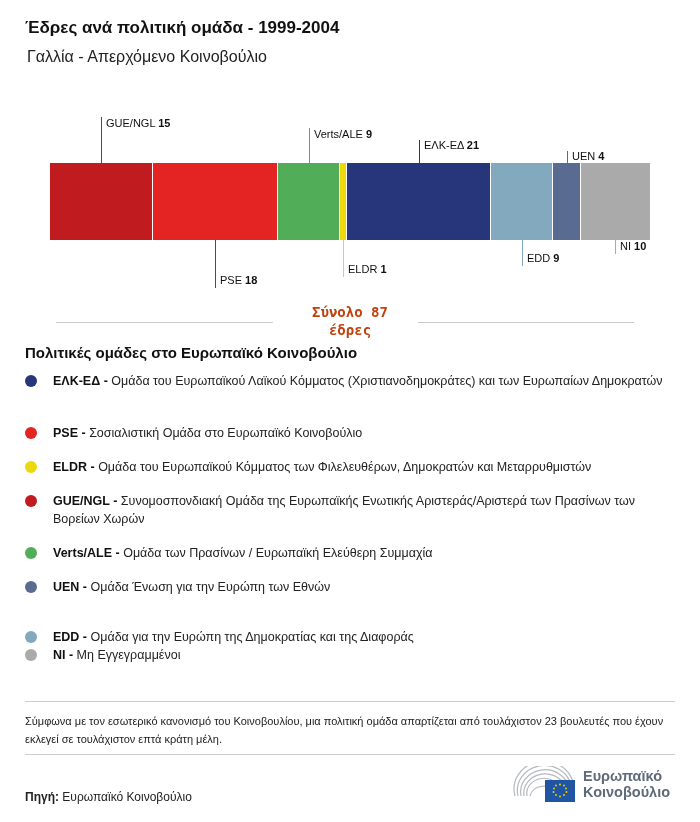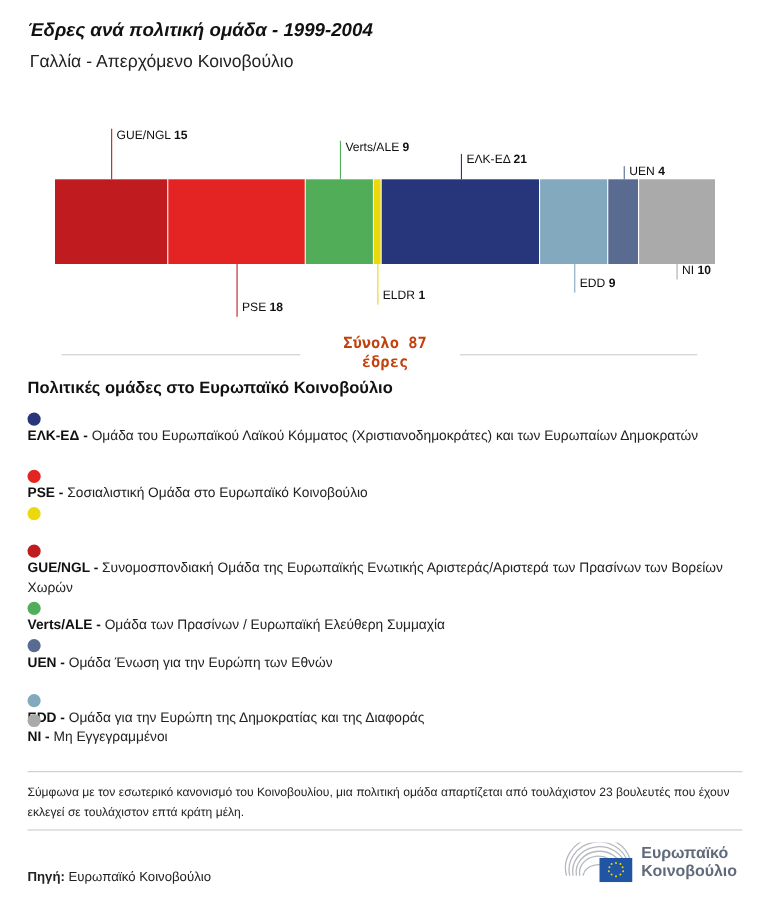--- a/index.html
+++ b/index.html
@@ -1,26 +1,26 @@
 <!DOCTYPE html>
 <html><head>
   <meta charset="utf-8">
   <style>
     * { box-sizing: border-box; margin: 0; padding: 0; }
     body { width: 700px; height: 822px; background: #fff; font-family: "Liberation Sans", sans-serif; color: #111; position: relative; overflow: hidden; }
-    .title { position: absolute; left: 25px; top: 18px; font-size: 17px; font-weight: bold; color: #111; font-style: italic; }
+    .title { position: absolute; left: 25px; top: 18px; font-size: 17px; font-weight: bold; color: #111; }
     .subtitle { position: absolute; left: 27px; top: 48px; font-size: 16px; color: #222; }
     .bar { position: absolute; top: 163px; height: 77px; }
     .lbl { position: absolute; font-size: 11px; color: #111; white-space: nowrap; }
     .lbl b { font-weight: bold; }
     .tick { position: absolute; width: 1px; }
     .total-line { position: absolute; top: 322px; height: 1px; background: #ccc; }
     .total { position: absolute; left: 290px; top: 303px; width: 120px; text-align: center; font-family: "DejaVu Sans Mono", monospace; font-weight: bold; font-size: 14px; line-height: 18px; color: #c2410c; }
     .legend-title { position: absolute; left: 25px; top: 344px; font-size: 15px; font-weight: bold; color: #111; }
-    .leg { position: absolute; left: 25px; width: 650px; display: flex; align-items: flex-start; font-size: 12.5px; line-height: 18px; color: #222; flex-direction: column; }
+    .leg { position: absolute; left: 25px; width: 650px; display: flex; align-items: flex-start; font-size: 12.5px; line-height: 18px; color: #222; }
     .dot { width: 12px; height: 12px; border-radius: 50%; margin-top: 3px; margin-right: 16px; flex: none; }
     .leg b { font-weight: bold; color: #111; }
     .hr { position: absolute; left: 25px; width: 650px; height: 1px; background: #ccc; }
     .note { position: absolute; left: 25px; top: 712px; width: 640px; font-size: 11px; line-height: 18px; color: #222; }
     .source { position: absolute; left: 25px; top: 790px; font-size: 12px; color: #222; }
     .source b { font-weight: bold; }
     .logo { position: absolute; left: 513px; top: 766px; display: flex; align-items: center; }
     .logo-text { font-size: 14.5px; font-weight: bold; color: #5f6b7a; line-height: 16px; margin-left: 8px; }
   </style>
 </head>
@@ -68,20 +68,21 @@
 <div class="leg" style="top:372px">
     <span class="dot" style="background:#27367b"></span>
     <span><b>ΕΛΚ-ΕΔ -</b><span> Ομάδα του Ευρωπαϊκού Λαϊκού Κόμματος (Χριστιανοδημοκράτες) και των Ευρωπαίων Δημοκρατών</span></span>
   </div>
 <div class="leg" style="top:424px">
     <span class="dot" style="background:#e42422"></span>
     <span><b>PSE -</b><span> Σοσιαλιστική Ομάδα στο Ευρωπαϊκό Κοινοβούλιο</span></span>
   </div>
 <div class="leg" style="top:458px">
     <span class="dot" style="background:#ebd90e"></span>
+    <span><b>ELDR -</b><span> Ομάδα του Ευρωπαϊκού Κόμματος των Φιλελευθέρων, Δημοκρατών και Μεταρρυθμιστών</span></span>
   </div>
 <div class="leg" style="top:492px">
     <span class="dot" style="background:#c01c1f"></span>
     <span><b>GUE/NGL -</b><span> Συνομοσπονδιακή Ομάδα της Ευρωπαϊκής Ενωτικής Αριστεράς/Αριστερά των Πρασίνων των Βορείων Χωρών</span></span>
   </div>
 <div class="leg" style="top:544px">
     <span class="dot" style="background:#52ad58"></span>
     <span><b>Verts/ALE -</b><span> Ομάδα των Πρασίνων / Ευρωπαϊκή Ελεύθερη Συμμαχία</span></span>
   </div>
 <div class="leg" style="top:578px">

